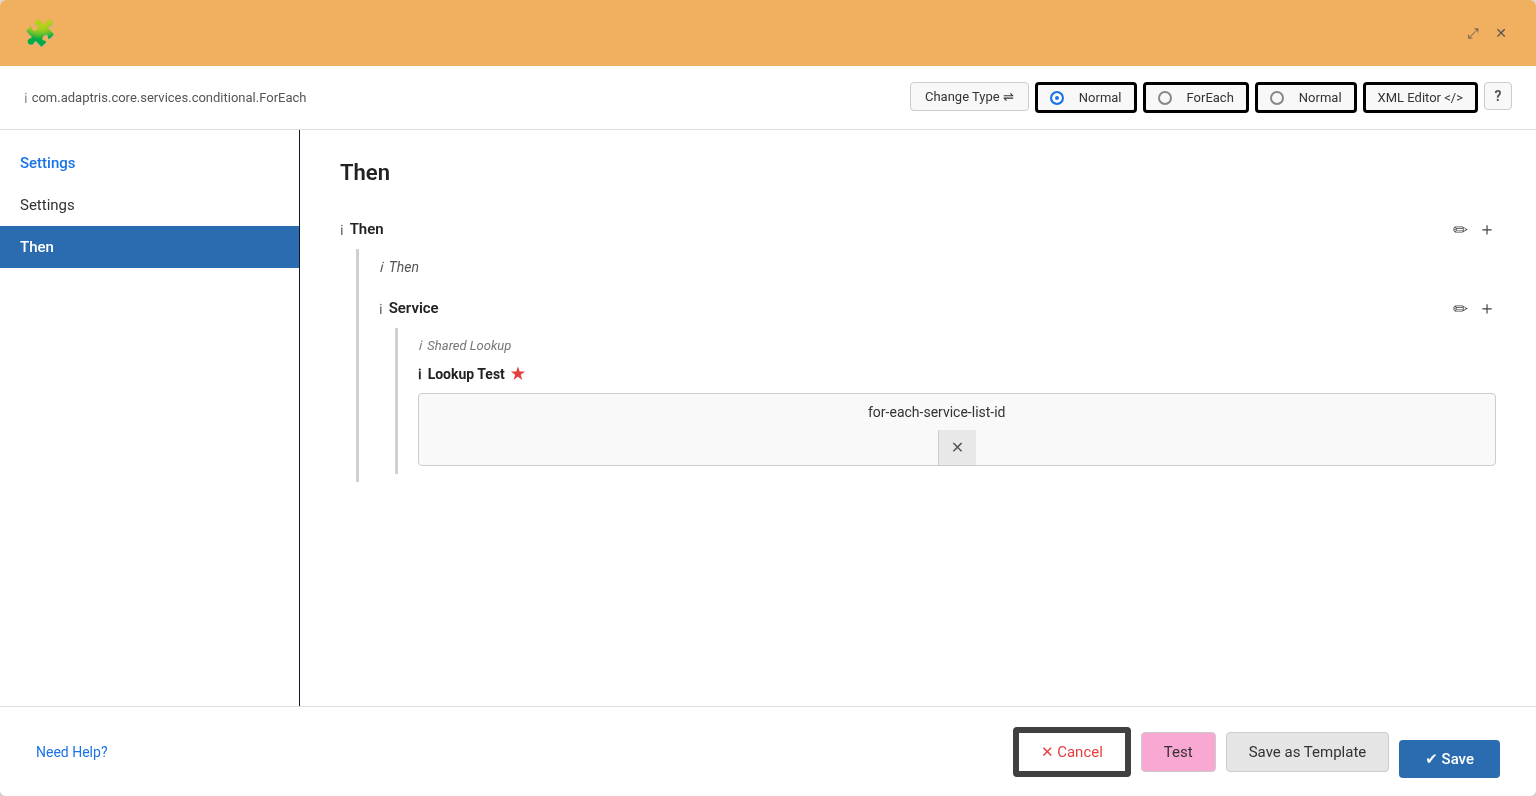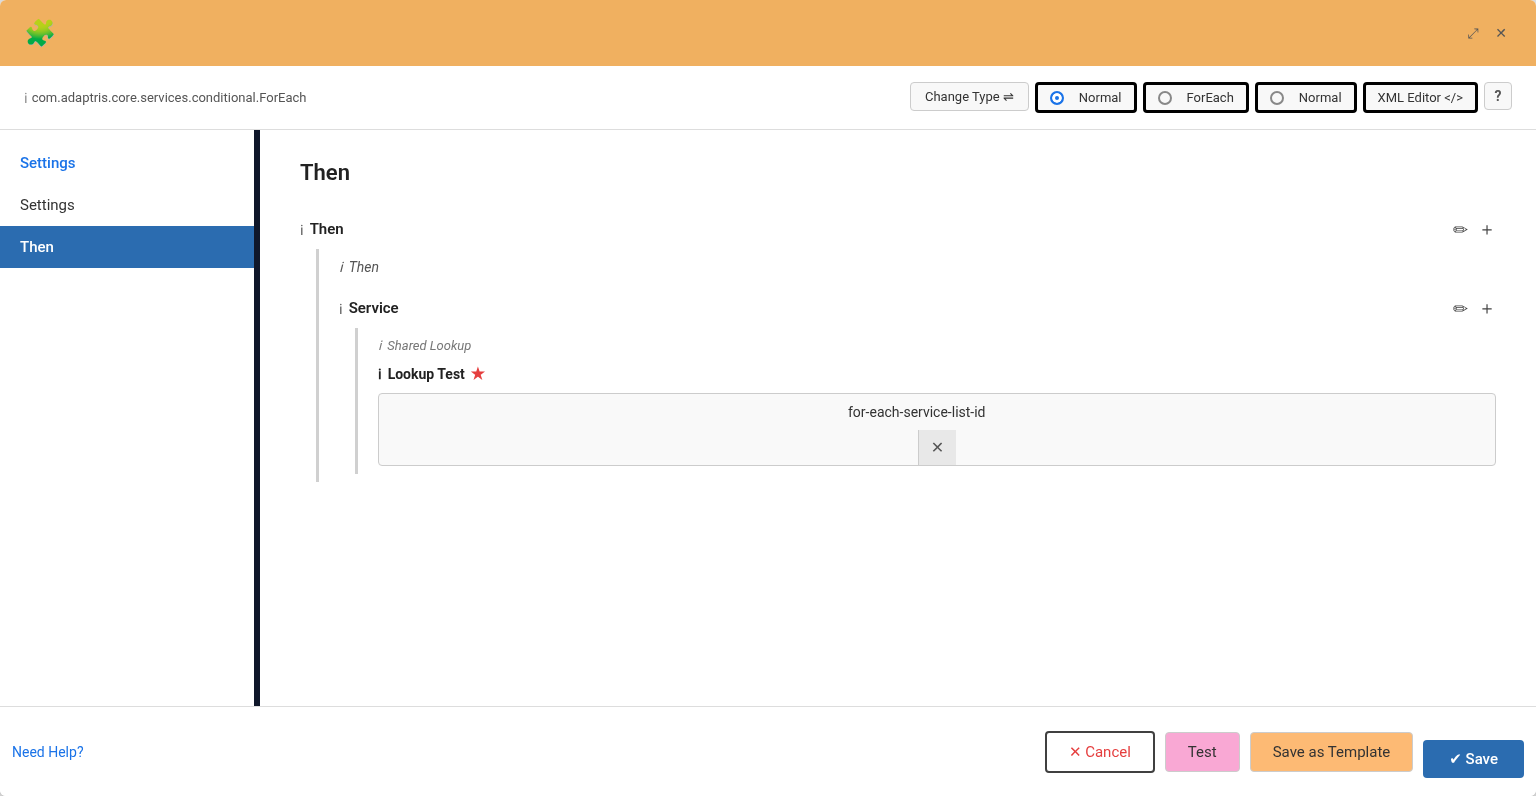--- a/index.html
+++ b/index.html
@@ -142,22 +142,22 @@
 
     
     .dialog-body {
       display: flex;
       flex: 1;
       overflow: hidden;
     }
 
     
     .sidebar {
-      width: 260px;
-      border-right: 6px solid #0f172a;
+      width: 300px;
+      border-right: 1px solid #0f172a;
       padding: 20px 0;
       flex-shrink: 0;
     }
     .sidebar-heading {
       font-size: 15px;
       color: #1a73e8;
       font-weight: 500;
       padding: 4px 20px 12px;
     }
     .sidebar-item {
@@ -300,41 +300,41 @@
       color: #555;
       border-left: 1px solid #ccc;
       display: flex;
       align-items: center;
       justify-content: center;
     }
 
     
     .dialog-footer {
       border-top: 1px solid #ddd;
-      padding: 18px 12px;
+      padding: 18px 36px;
       display: flex;
       align-items: center;
       justify-content: space-between;
       flex-shrink: 0;
       background: #fff;
     }
     .footer-left {
       font-size: 14px;
       color: #1a73e8;
       cursor: pointer;
       text-decoration: none;
     }
     .footer-right {
       display: flex;
       align-items: center;
       gap: 10px;
     }
     .btn-cancel {
       padding: 10px 22px;
-      border: 2px solid #404040;
+      border: 6px solid #404040;
       background: #fff;
       color: #e53e3e;
       border-radius: 4px;
       font-size: 15px;
       cursor: pointer;
       display: flex;
       align-items: center;
       gap: 6px;
     }
     .btn-test {
@@ -342,21 +342,21 @@
       border: 1px solid #ccc;
       background: #f9a8d4;
       color: #333;
       border-radius: 4px;
       font-size: 15px;
       cursor: pointer;
     }
     .btn-save-template {
       padding: 10px 22px;
       border: 1px solid #ccc;
-      background: #fdba74;
+      background: #e5e5e5;
       color: #333;
       border-radius: 4px;
       font-size: 15px;
       cursor: pointer;
     }
     .btn-save {
       padding: 10px 26px;
       border: none;
       background: #2b6cb0;
       color: #fff;

